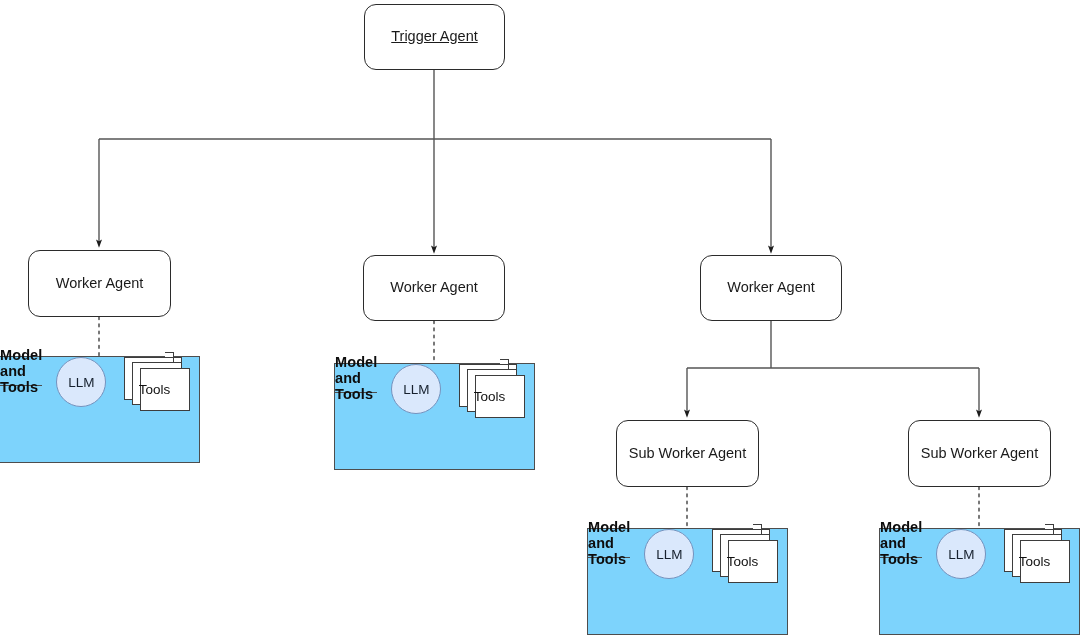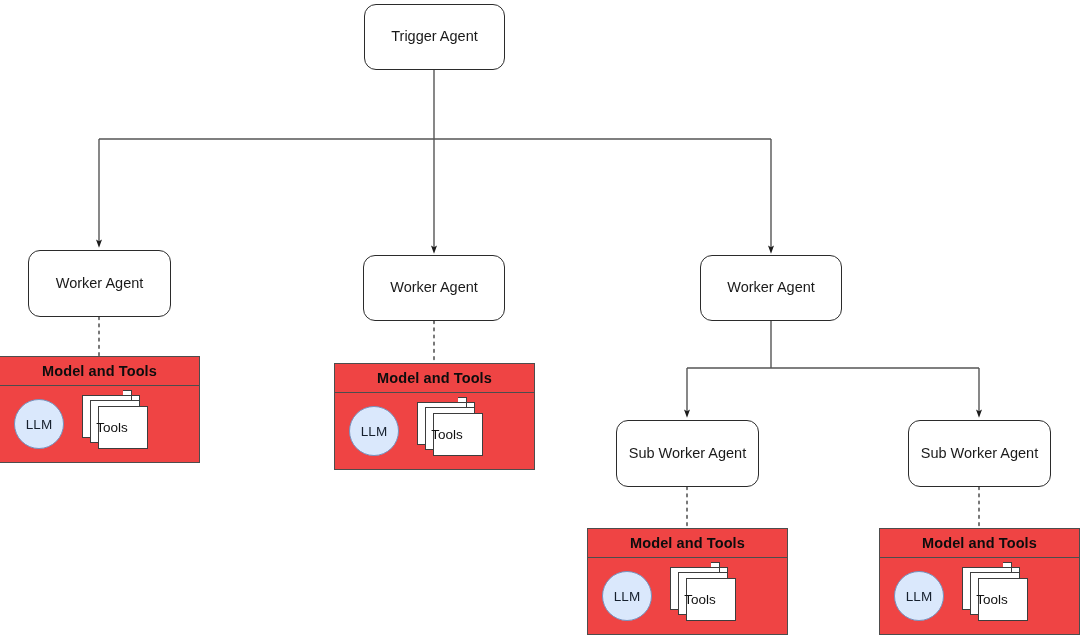--- a/index.html
+++ b/index.html
@@ -42,44 +42,43 @@
     font-size: 14.5px;
     line-height: 1.2;
     text-align: center;
     z-index: 3;
   }
 
   
   .mt-panel {
     position: absolute;
     box-sizing: border-box;
-    background: #ef4444;
+    background: #7dd3fc;
     border: 1.4px solid #4d4d4d;
     display: flex;
-    flex-direction: column;
+    flex-direction: row;
     z-index: 3;
   }
   .mt-header {
     box-sizing: border-box;
     height: 29px;
     flex: 0 0 29px;
     border-bottom: 1.4px solid #4d4d4d;
     display: flex;
     align-items: center;
     justify-content: center;
     font-size: 14.5px;
     font-weight: bold;
     color: #0d0d0d;
     letter-spacing: 0.1px;
   }
   .mt-body {
     flex: 1 1 auto;
     position: relative;
     display: flex;
-    align-items: center;
     padding: 0 14px;
     gap: 18px;
   }
 
   
   .llm-circle {
     box-sizing: border-box;
     width: 50px;
     height: 50px;
     flex: 0 0 50px;
@@ -168,21 +167,21 @@
     </g>
 
     <g fill="none" stroke="#777777" stroke-width="2" stroke-dasharray="2.2 5" stroke-linecap="round">
       <path d="M99,317 L99,356"></path>
       <path d="M434,321 L434,363"></path>
       <path d="M687,487 L687,528"></path>
       <path d="M979,487 L979,528"></path>
     </g>
   </svg>
 
-  <div class="agent-node" style="left:364px; top:4px; width:141px; height:66px;">
+  <div class="agent-node" style="left:364px; top:4px; width:141px; height:66px;text-decoration:underline;">
     <span>Trigger Agent</span>
   </div>
 
   <div class="agent-node" style="left:28px; top:250px; width:143px; height:67px;">
     <span>Worker Agent</span>
   </div>
 
   <div class="agent-node" style="left:363px; top:255px; width:142px; height:66px;">
     <span>Worker Agent</span>
   </div>

